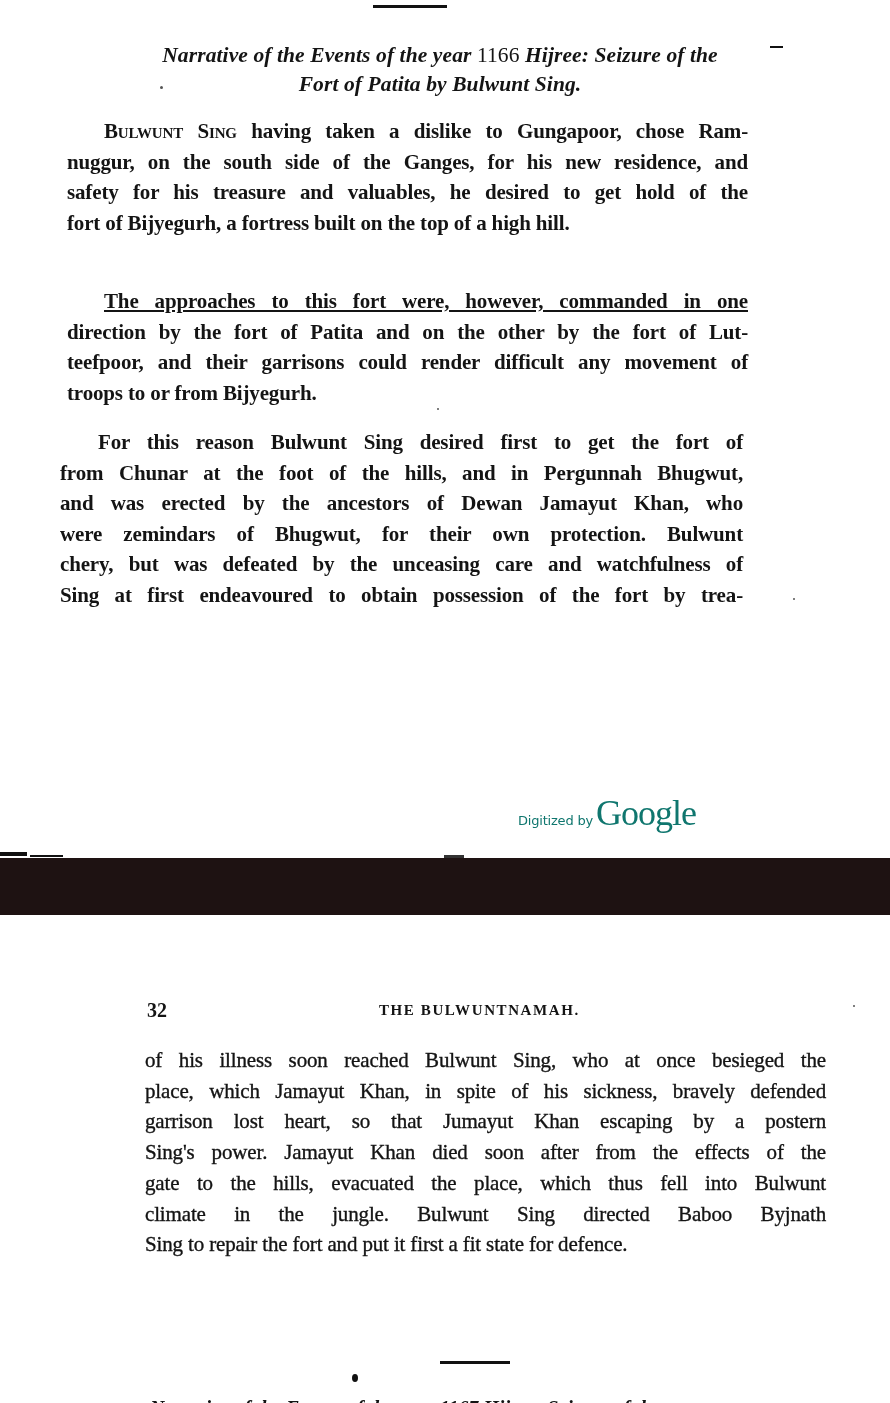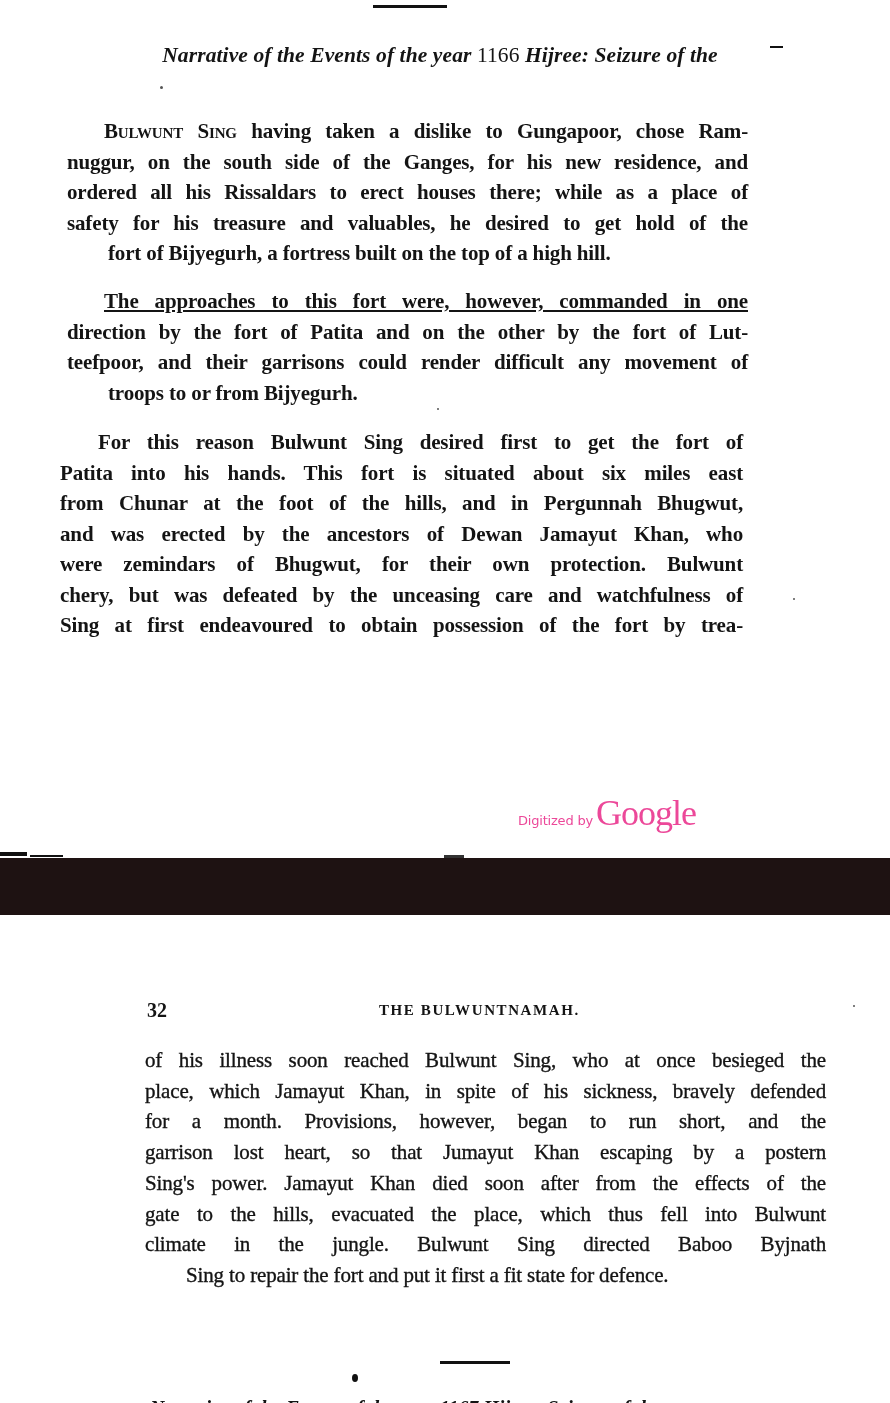--- a/index.html
+++ b/index.html
@@ -13,24 +13,24 @@
     position:absolute; left:70px; width:740px; text-align:center;
     font-style:italic; font-weight:bold; font-size:21.5px; line-height:29px;
     letter-spacing:0.1px;
   }
   .heading .num { font-style:normal; font-weight:normal; }
   .para {
     position:absolute; font-size:21px; line-height:30.5px; font-weight:bold;
     text-align:justify; text-align-last:justify; letter-spacing:-0.15px;
   }
   .para .line { display:block; white-space:nowrap; text-align:justify; text-align-last:justify; }
-  .para .line.last { text-align-last:left;margin-left:41px; }
+  .para .line.last { text-align-last:left; }
   .smallcaps { font-variant:small-caps; }
   .google {
-    position:absolute; left:518px; top:792px; color:#ec4899;
+    position:absolute; left:518px; top:792px; color:#0f766e;
     font-family:"DejaVu Sans", sans-serif; display:flex; align-items:baseline;
   }
   .google .small { font-size:13px; letter-spacing:-0.2px; margin-right:3px; }
   .google .big { font-family:"Liberation Serif", serif; font-size:36px; letter-spacing:-1px;text-align:right; }
   .band { position:absolute; left:0; top:858px; width:890px; height:57px; background:#1e1212; }
   .running-head {
     position:absolute; top:999px; left:147px; width:680px; font-weight:bold;
   }
   .page-num { position:absolute; left:0; top:0; font-size:20px; }
   .book-title { position:absolute; left:232px; top:3px; font-size:15px; letter-spacing:1.6px; }
@@ -41,43 +41,42 @@
     font-weight:bold; font-size:20px; line-height:28px; white-space:nowrap; color:#141414;
   }
 </style>
 </head>
 <body>
 
 <div class="rule" style="left:373px;top:5px;width:74px;height:3px;"></div>
 
 <div class="heading" style="top:41px;">
   <span>Narrative of the Events of the year </span><span class="num">1166</span><span> Hijree: Seizure of the</span><br>
+  <span>Fort of Patita by Bulwunt Sing.</span>
 </div>
 <div class="rule" style="left:770px;top:46px;width:13px;height:2px;"></div>
 <div class="speck" style="left:160px;top:86px;"></div>
 
 <div class="para" style="left:67px;top:116px;width:681px;">
   <span class="line" style="text-indent:37px;"><span class="smallcaps">Bulwunt Sing</span><span> having taken a dislike to Gungapoor, chose Ram-</span></span>
   <span class="line">nuggur, on the south side of the Ganges, for his new residence, and</span>
-  <span class="line">ordered all his Rissaldars to erect houses there;  while as a place of</span>
   <span class="line">safety for his treasure and valuables, he desired to get hold of the</span>
   <span class="line last">fort of Bijyegurh, a fortress built on the top of a high hill.</span>
 </div>
 
 <div class="para" style="left:67px;top:286px;width:681px;">
   <span class="line" style="padding-left:37px;width:644px;text-decoration:underline;">The approaches to this fort were, however, commanded in one</span>
   <span class="line">direction by the fort of Patita and on the other by the fort of Lut-</span>
   <span class="line">teefpoor, and their garrisons could render difficult any movement of</span>
   <span class="line last">troops to or from Bijyegurh.</span>
 </div>
 <div class="speck" style="left:437px;top:408px;width:2px;height:2px;"></div>
 
 <div class="para" style="left:60px;top:427px;width:683px;">
   <span class="line" style="padding-left:38px;width:645px;">For this reason Bulwunt Sing desired first to get the fort of</span>
-  <span class="line">Patita into his hands.   This fort is situated about six miles east</span>
   <span class="line">from Chunar at the foot of the hills, and in Pergunnah Bhugwut,</span>
   <span class="line">and was erected by the ancestors of Dewan Jamayut Khan, who</span>
   <span class="line">were zemindars of Bhugwut, for their own protection.   Bulwunt</span>
   <span class="line">chery, but was defeated by the unceasing care and watchfulness of</span>
   <span class="line">Sing at first endeavoured to obtain possession of the fort by trea-</span>
 </div>
 <div class="speck" style="left:793px;top:598px;width:2px;height:2px;"></div>
 
 <div class="google">
   <span class="small">Digitized by</span>
@@ -92,21 +91,20 @@
 
 <div class="running-head">
   <span class="page-num">32</span>
   <span class="book-title">THE BULWUNTNAMAH.</span>
 </div>
 <div class="speck" style="left:853px;top:1005px;width:2px;height:2px;"></div>
 
 <div class="para para2" style="left:145px;top:1045px;width:681px;font-size:21px;line-height:30.7px;">
   <span class="line">of his illness soon reached Bulwunt Sing, who at once besieged the</span>
   <span class="line">place, which Jamayut Khan, in spite of his sickness, bravely defended</span>
-  <span class="line">for a month.   Provisions, however, began to run short, and the</span>
   <span class="line">garrison lost heart, so that Jumayut Khan escaping by a postern</span>
   <span class="line">Sing's power.  Jamayut Khan died soon after from the effects of the</span>
   <span class="line">gate to the hills, evacuated the place, which thus fell into Bulwunt</span>
   <span class="line">climate in the jungle.  Bulwunt Sing directed Baboo Byjnath</span>
   <span class="line last">Sing to repair the fort and put it first a fit state for defence.</span>
 </div>
 
 <div class="rule" style="left:440px;top:1361px;width:70px;height:3px;"></div>
 <div class="speck" style="left:352px;top:1374px;width:6px;height:8px;background:#111;"></div>
 

